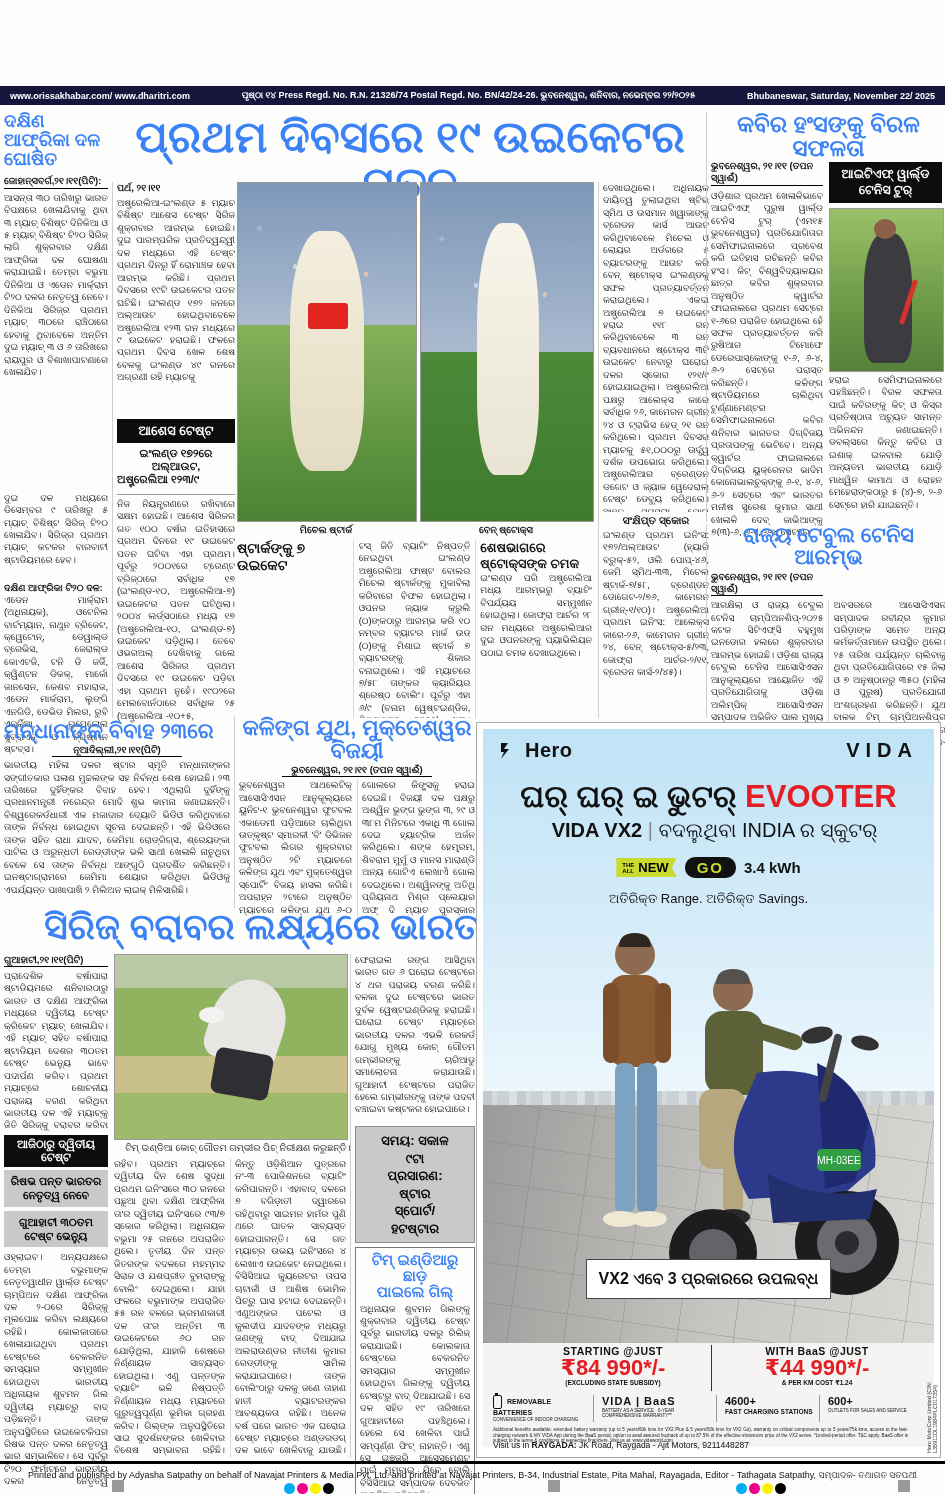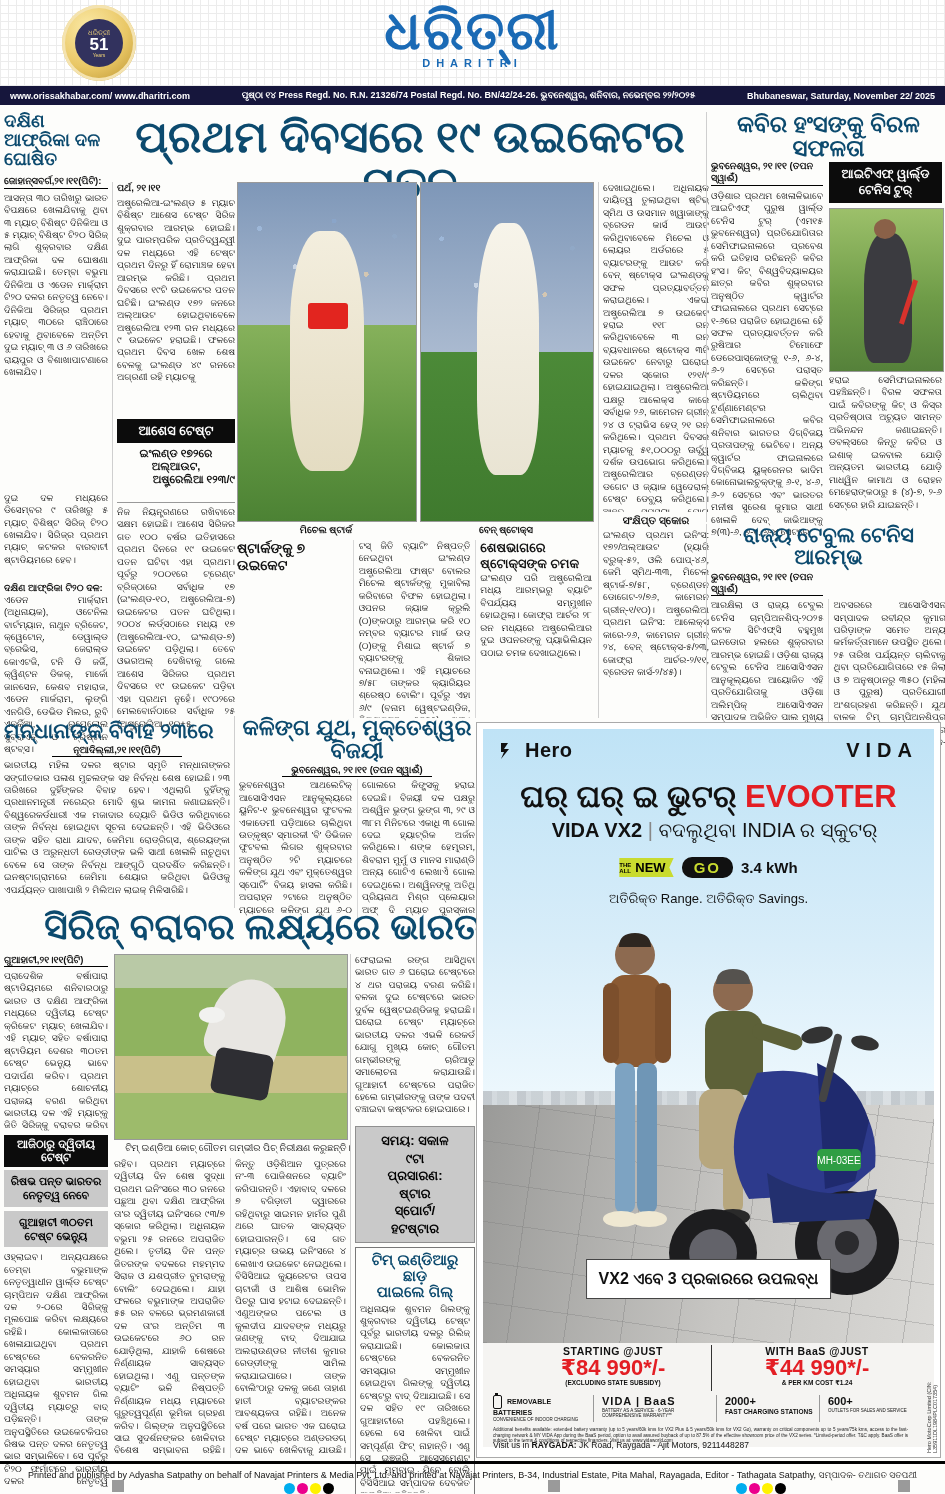--- a/index.html
+++ b/index.html
@@ -19,21 +19,21 @@
   #anniv .t1{font-size:7px;color:#f2d67a;}
   #anniv .t2{font-size:17px;font-weight:bold;}
   #anniv .t3{font-size:5px;color:#f2d67a;}
   #mast{left:0;top:2px;width:945px;text-align:center;}
   #mast .odia{font-size:54px;font-weight:800;color:#1a6ab5;letter-spacing:2px;line-height:1.05;}
   #mast .latin{font-size:11px;font-weight:bold;color:#1a6ab5;letter-spacing:6px;margin-top:-2px;}
   #infobar{left:0;top:86px;width:945px;height:19px;background:#16163c;color:#fff;
            display:flex;align-items:center;justify-content:space-between;
            font-size:9px;font-weight:bold;padding:0 10px;box-sizing:border-box;white-space:nowrap;}
   
-  .headline{font-weight:800;color:#0c4a6e;line-height:1.05;}
+  .headline{font-weight:800;color:#3b82f6;line-height:1.05;}
   .dateline{font-weight:bold;font-size:9.5px;}
   .body-text{font-size:9.3px;line-height:1.34;text-align:justify;overflow:hidden;word-break:break-word;}
   .subhead{font-weight:800;font-size:13px;}
   .blackbox{background:#0c0c0c;color:#fff;font-weight:800;text-align:center;}
   .graybox{background:#c9c9c9;color:#000;font-weight:800;text-align:center;}
   .colrule{border-left:1px solid #cfcfcf;}
   .caption{font-size:9.5px;text-align:center;font-weight:bold;}
   .twocol{column-count:2;column-gap:10px;column-rule:1px solid #d8d8d8;}
   .threecol{column-count:3;column-gap:10px;column-rule:1px solid #d8d8d8;}
   
@@ -62,21 +62,21 @@
         repeating-linear-gradient(98deg,rgba(120,120,120,.35) 0 1px,transparent 1px 56px),
         repeating-linear-gradient(8deg,rgba(120,120,120,.3) 0 1px,transparent 1px 40px),
         linear-gradient(100deg,#9a9a98,#c7c6c3 55%,#d9d8d5);}
   .heroword{font-weight:800;font-size:20px;letter-spacing:.5px;}
   .vidaword{font-weight:800;font-size:20px;letter-spacing:6px;}
   #ad .h1{position:absolute;left:0;right:0;top:56px;text-align:center;font-size:31px;font-weight:800;}
   #ad .h1 .red{color:#e31e24;}
   #ad .h2{position:absolute;left:12px;right:0;top:96px;text-align:center;font-size:20px;}
   #ad .h2 b{font-weight:800;}
   #ad .badges{position:absolute;left:0;right:0;top:134px;display:flex;justify-content:center;align-items:center;gap:8px;}
-  .newflag{background:#c9db2f;color:#000;font-weight:800;font-size:13px;padding:2px 8px 2px 0;
+  .newflag{background:#c9db2f;color:#000;font-weight:800;font-size:13px;padding:2px 8px 2px 6px;
            clip-path:polygon(0 0,100% 0,92% 50%,100% 100%,0 100%);display:flex;gap:4px;align-items:center;}
   .newflag .theall{font-size:6px;line-height:1;font-weight:800;}
   .gopill{background:#111;color:#c9db2f;font-weight:800;font-size:15px;padding:2px 12px;border-radius:10px;letter-spacing:2px;}
   .kwh{font-weight:800;font-size:15px;}
   #ad .range{position:absolute;left:0;right:0;top:168px;text-align:center;font-size:13px;}
   #vx2strip{position:absolute;left:50%;transform:translateX(-50%);top:536px;background:#fff;border:1px solid #444;
             font-weight:800;font-size:16px;padding:10px 12px;white-space:nowrap;}
   #adpanel{position:absolute;left:6px;right:6px;top:620px;height:104px;background:#f5f4f2;}
   .pricecol{text-align:center;}
   .plabel{font-size:10.5px;font-weight:bold;letter-spacing:.5px;}
@@ -95,33 +95,20 @@
   #footline{left:0;top:1470px;width:945px;text-align:center;font-size:9px;}
   .dot{width:11px;height:11px;border-radius:50%;display:inline-block;margin-right:2px;}
   .sq{width:12px;height:12px;background:#9a9a9a;display:inline-block;}
   .scene-svg{position:absolute;}
 </style>
 </head>
 <body>
 
 <div id="page">
 
-  <div id="hdr" class="abs">
-    <div id="anniv" class="abs">
-      <div class="inner">
-        <span class="t1">ଧରିତ୍ରୀ</span>
-        <span class="t2">51</span>
-        <span class="t3">Years</span>
-      </div>
-    </div>
-    <div id="mast" class="abs">
-      <div class="odia">ଧରିତ୍ରୀ</div>
-      <div class="latin">DHARITRI</div>
-    </div>
-  </div>
   <div id="infobar" class="abs">
     <span>www.orissakhabar.com/ www.dharitri.com</span>
     <span>ପୃଷ୍ଠା ୧୪  Press Regd. No. R.N. 21326/74 Postal Regd. No. BN/42/24-26.   ଭୁବନେଶ୍ୱର, ଶନିବାର, ନଭେମ୍ବର ୨୨/୨୦୨୫</span>
     <span>Bhubaneswar,  Saturday, November 22/ 2025</span>
   </div>
 
   <div class="abs" style="left:4px;top:112px;width:104px;height:606px;">
     <div class="headline" style="font-size:18px;">ଦକ୍ଷିଣ ଆଫ୍ରିକା ଦଳ ଘୋଷିତ</div>
     <div class="dateline" style="margin-top:6px;border-bottom:1px solid #000;padding-bottom:1px;">ଜୋହାନ୍ସବର୍ଗ,୨୧।୧୧(ପିଟି):</div>
     <div class="body-text" style="margin-top:3px;height:300px;">ଆସନ୍ତା ୩୦ ତାରିଖରୁ ଭାରତ ବିପକ୍ଷରେ ଖେଳାଯିବାକୁ ଥିବା ୩ ମ୍ୟାଚ୍ ବିଶିଷ୍ଟ ଦିନିକିଆ ଓ ୫ ମ୍ୟାଚ୍ ବିଶିଷ୍ଟ ଟି୨୦ ସିରିଜ୍ ଲାଗି ଶୁକ୍ରବାର ଦକ୍ଷିଣ ଆଫ୍ରିକା ଦଳ ଘୋଷଣା କରାଯାଇଛି। ତେମ୍ବା ବଭୁମା ଦିନିକିଆ ଓ ଏଡେନ ମାର୍କ୍ରାମ ଟି୨୦ ଦଳର ନେତୃତ୍ୱ ନେବେ। ଦିନିକିଆ ସିରିଜ୍‌ର ପ୍ରଥମ ମ୍ୟାଚ୍ ୩୦ରେ ରାଞ୍ଚିଠାରେ ହେବାକୁ ଥିବାବେଳେ ଅନ୍ତିମ ଦୁଇ ମ୍ୟାଚ୍ ୩ ଓ ୬ ତାରିଖରେ ରାୟପୁର ଓ ବିଶାଖାପାଟଣାରେ ଖେଳାଯିବ।</div>
@@ -130,21 +117,21 @@
     <div class="body-text" style="height:160px;">ଏଡେନ ମାର୍କ୍ରାମ (ଅଧିନାୟକ), ଓଟେନିଲ ବାର୍ଟମ୍ୟାନ, ନାଥୁନ ବ୍ରିଜେଟ, କ୍ୱେଟୋନ୍, ଡେୱାଲ୍ଡ ବ୍ରେଭିସ, ଜେରାଲ୍ଡ କୋଏଟଜି, ଟନି ଡି ଜର୍ଜି, କ୍ୱିଣ୍ଟନ ଡିକକ୍, ମାର୍କୋ ଜାନସେନ, କେଶବ ମହାରାଜ, ଏଡେନ ମାର୍କରାମ, ଲୁଙ୍ଗି ଏନଗିଡି, ଡେଭିଡ ମିଲର, ରୁବି ଏନର୍କିଆ, ରୁପେଲୋଲ ସୁବ୍ରାଏନ୍ ଓ ଟ୍ରିଷ୍ଟାନ ଷ୍ଟବ୍ସ।</div>
   </div>
 
   <div class="abs headline" style="left:114px;top:114px;width:592px;font-size:44px;text-align:center;">ପ୍ରଥମ ଦିବସରେ ୧୯ ଉଇକେଟର ପତନ</div>
 
   <div class="abs colrule" style="left:112px;top:182px;width:118px;height:536px;padding-left:4px;">
     <div class="dateline">ପର୍ଥ, ୨୧।୧୧</div>
     <div class="body-text" style="margin-top:3px;height:218px;">ଅଷ୍ଟ୍ରେଲିଆ-ଇଂଲଣ୍ଡ ୫ ମ୍ୟାଚ ବିଶିଷ୍ଟ ଆଶେସ ଟେଷ୍ଟ ସିରିଜ ଶୁକ୍ରବାର ଆରମ୍ଭ ହୋଇଛି। ଦୁଇ ପାରମ୍ପରିକ ପ୍ରତିଦ୍ୱନ୍ଦ୍ୱୀ ଦଳ ମଧ୍ୟରେ ଏହି ଟେଷ୍ଟ ପ୍ରଥମ ଦିନରୁ ହିଁ ରୋମାଞ୍ଚକ ହେବା ଆରମ୍ଭ କରିଛି। ପ୍ରଥମ ଦିବସରେ ୧୯ଟି ଉଇକେଟର ପତନ ଘଟିଛି। ଇଂଲଣ୍ଡ ୧୭୨ ଜନରେ ଅଲ୍‌ଆଉଟ ହୋଇଥିବାବେଳେ ଅଷ୍ଟ୍ରେଲିଆ ୧୨୩ ରନ ମଧ୍ୟରେ ୯ ଉଇକେଟ ହରାଇଛି। ଫଳରେ ପ୍ରଥମ ଦିବସ ଖେଳ ଶେଷ ବେଳକୁ ଇଂଲଣ୍ଡ ୪୯ ରନରେ ଅଗ୍ରଣୀ ରହି ମ୍ୟାଚକୁ</div>
     <div class="blackbox" style="font-size:13px;padding:4px 0;margin:4px 0;">ଆଶେସ ଟେଷ୍ଟ</div>
     <div style="font-weight:800;font-size:11px;text-align:center;">ଇଂଲଣ୍ଡ ୧୭୨ରେ ଅଲ୍ଆଉଟ,</div>
-    <div style="font-weight:800;font-size:11px;text-align:right;border-bottom:1px solid #999;padding-bottom:16px;margin-bottom:3px;">ଅଷ୍ଟ୍ରେଲିଆ ୧୨୩/୯</div>
+    <div style="font-weight:800;font-size:11px;text-align:left;border-bottom:1px solid #999;padding-bottom:8px;margin-bottom:3px;">ଅଷ୍ଟ୍ରେଲିଆ ୧୨୩/୯</div>
     <div class="body-text" style="height:240px;">ନିଜ ନିୟନ୍ତ୍ରଣରେ ରଖିବାରେ ସକ୍ଷମ ହୋଇଛି। ଆଶେସ ସିରିଜର ଗତ ୧୦୦ ବର୍ଷର ଇତିହାସରେ ପ୍ରଥମ ଦିନରେ ୧୯ ଉଇକେଟ ପତନ ଘଟିବା ଏହା ପ୍ରଥମ। ପୂର୍ବରୁ ୨୦୦୧ରେ ଟ୍ରେଣ୍ଟ ବ୍ରିଜ୍‌ଠାରେ ସର୍ବାଧିକ ୧୭ (ଇଂଲଣ୍ଡ-୧୦, ଅଷ୍ଟ୍ରେଲିଆ-୭) ଉଇକେଟର ପତନ ଘଟିଥିଲା। ୨୦୦୪ ଲର୍ଡ୍ସଠାରେ ମଧ୍ୟ ୧୭ (ଅଷ୍ଟ୍ରେଲିଆ-୧୦, ଇଂଲଣ୍ଡ-୭) ଉଇକେଟ ପଡ଼ିଥିଲା। ତେବେ ଓଭରଅଲ୍ ଦେଖିବାକୁ ଗଲେ ଆଶେସ ସିରିଜର ପ୍ରଥମ ଦିବସରେ ୧୯ ଉଇକେଟ ପଡ଼ିବା ଏହା ପ୍ରଥମ ନୁହେଁ। ୧୯୦୨ରେ ମେଲବୋର୍ନଠାରେ ସର୍ବାଧିକ ୨୫ (ଅଷ୍ଟ୍ରେଲିଆ -୧୦+୫,</div>
   </div>
 
   <div class="photo" style="left:237px;top:182px;width:178px;height:338px;border:1px solid #999;">
     <div class="ph-crowd"></div>
     <div class="ph-grass"></div>
     <div class="ph-player" style="left:52px;top:48px;width:74px;height:240px;"></div>
     <div class="abs" style="left:70px;top:120px;width:40px;height:26px;background:#e2251f;border-radius:3px;"></div>
   </div>
   <div class="abs caption" style="left:237px;top:524px;width:178px;">ମିଚେଲ ଷ୍ଟାର୍କ</div>
@@ -333,21 +320,21 @@
         <div class="feat" style="width:96px;">
           <span class="battery"></span>
           <span>REMOVABLE BATTERIES</span>
           <div class="fs">CONVENIENCE OF INDOOR CHARGING</div>
         </div>
         <div class="feat" style="width:110px;border-left:1px solid #999;padding-left:8px;">
           <span style="font-size:11px;letter-spacing:1px;">VIDA | BaaS</span>
           <div class="fs">BATTERY AS A SERVICE · 6-YEAR COMPREHENSIVE WARRANTY**</div>
         </div>
         <div class="feat" style="width:90px;border-left:1px solid #999;padding-left:8px;">
-          <span style="font-size:11px;">2000+</span>
+          <span style="font-size:11px;">4600+</span>
           <div style="font-size:6.5px;">FAST CHARGING STATIONS</div>
         </div>
         <div class="feat" style="width:80px;border-left:1px solid #999;padding-left:8px;">
           <span style="font-size:11px;">600+</span>
           <div class="fs">OUTLETS FOR SALES AND SERVICE</div>
         </div>
       </div>
       <div class="disc">Additional benefits available: extended battery warranty (up to 5 years/60k kms for VX2 Plus &amp; 5 years/50k kms for VX2 Go), warranty on critical components up to 5 years/75k kms, access to the fast-charging network &amp; MY VIDA App during the BaaS period, option to avail assured buyback of up to 87.5% of the effective showroom price of the VX2 series. *Limited-period offer. T&amp;C apply. BaaS offer is subject to the terms &amp; conditions of respective financiers. Visit us at: www.vidaworld.com</div>
       <div class="visit">
         <span>Visit us in </span><b>RAYGADA:</b><span> JK Road, Raygada - Ajit Motors, 9211448287</span>

